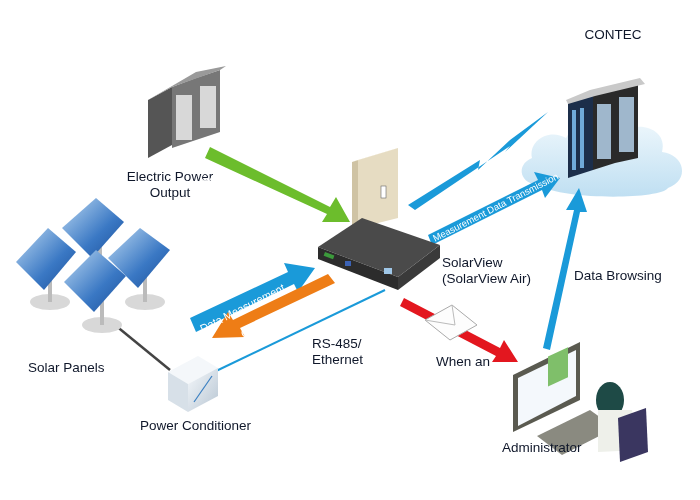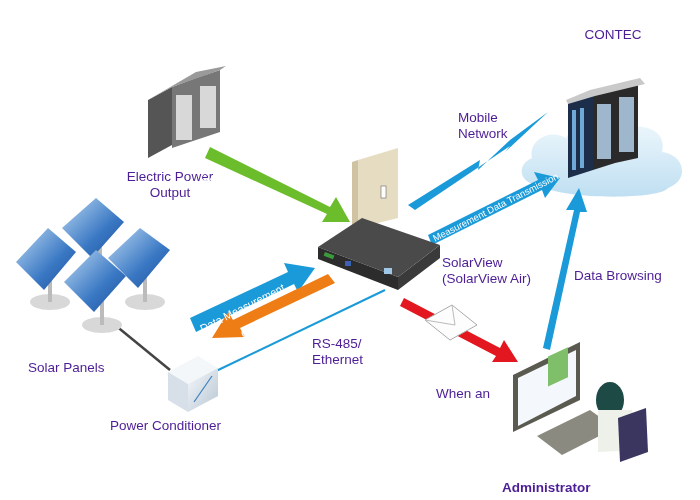--- a/index.html
+++ b/index.html
@@ -1,18 +1,18 @@
 <!DOCTYPE html>
 <html><head>
 <meta charset="utf-8">
 <style>
   html,body{margin:0;padding:0;background:#fff;}
   #stage{position:relative;width:700px;height:500px;overflow:hidden;background:#ffffff;font-family:"Liberation Sans",sans-serif;color:#222;}
   svg.art{position:absolute;left:0;top:0;}
-  .lbl{position:absolute;font-size:13.5px;line-height:16px;color:#4c1d95;white-space:nowrap;}
+  .lbl{position:absolute;font-size:13.5px;line-height:16px;color:#0f172a;white-space:nowrap;}
   .c{text-align:center;}
   .r{text-align:right;}
 </style>
 </head>
 <body>
 
 <div id="stage">
 <svg class="art" width="700" height="500" viewBox="0 0 700 500">
   <defs>
     <linearGradient id="cloudG" x1="0" y1="0" x2="0" y2="1">
@@ -153,37 +153,33 @@
   </g>
 </svg>
 
 <div class="lbl c" style="left:568px;top:27px;width:90px;">
   <div>CONTEC</div>
 </div>
 <div class="lbl c" style="left:115px;top:169px;width:110px;">
   <div>Electric Power</div>
   <div>Output</div>
 </div>
-<div class="lbl" style="left:458px;top:110px;">
-  <div>Mobile</div>
-  <div>Network</div>
-</div>
 <div class="lbl" style="left:442px;top:255px;">
   <div>SolarView</div>
   <div>(SolarView Air)</div>
 </div>
 <div class="lbl" style="left:28px;top:360px;">Solar Panels</div>
-<div class="lbl" style="left:110px;top:418px;">Power Conditioner</div>
-<div class="lbl" style="left:502px;top:480px;font-weight:bold;">Administrator</div>
+<div class="lbl" style="left:140px;top:418px;">Power Conditioner</div>
+<div class="lbl" style="left:502px;top:440px;">Administrator</div>
 <div class="lbl" style="left:574px;top:268px;">Data Browsing</div>
 <div class="lbl" style="left:312px;top:336px;">
   <div>RS-485/</div>
   <div>Ethernet</div>
 </div>
 <div class="lbl r" style="left:300px;top:354px;width:208px;">
-  <div style="padding-right:18px;margin-top:32px;">When an</div>
+  <div style="padding-right:18px;">When an</div>
 </div>
 
 <div class="lbl" style="left:205px;top:168px;color:#fff;font-size:11.5px;transform:rotate(28deg);transform-origin:left top;">Output Control Data</div>
 <div class="lbl" style="left:430px;top:232px;color:#fff;font-size:9.5px;transform:rotate(-27deg);transform-origin:left top;">Measurement Data Transmission</div>
 <div class="lbl" style="left:197px;top:322px;color:#fff;font-size:11px;transform:rotate(-27deg);transform-origin:left top;">Data Measurement</div>
 <div class="lbl" style="left:238px;top:328px;color:#fff;font-size:12px;transform:rotate(-27deg);transform-origin:left top;">Output Control</div>
 </div>
 
 </body></html>

